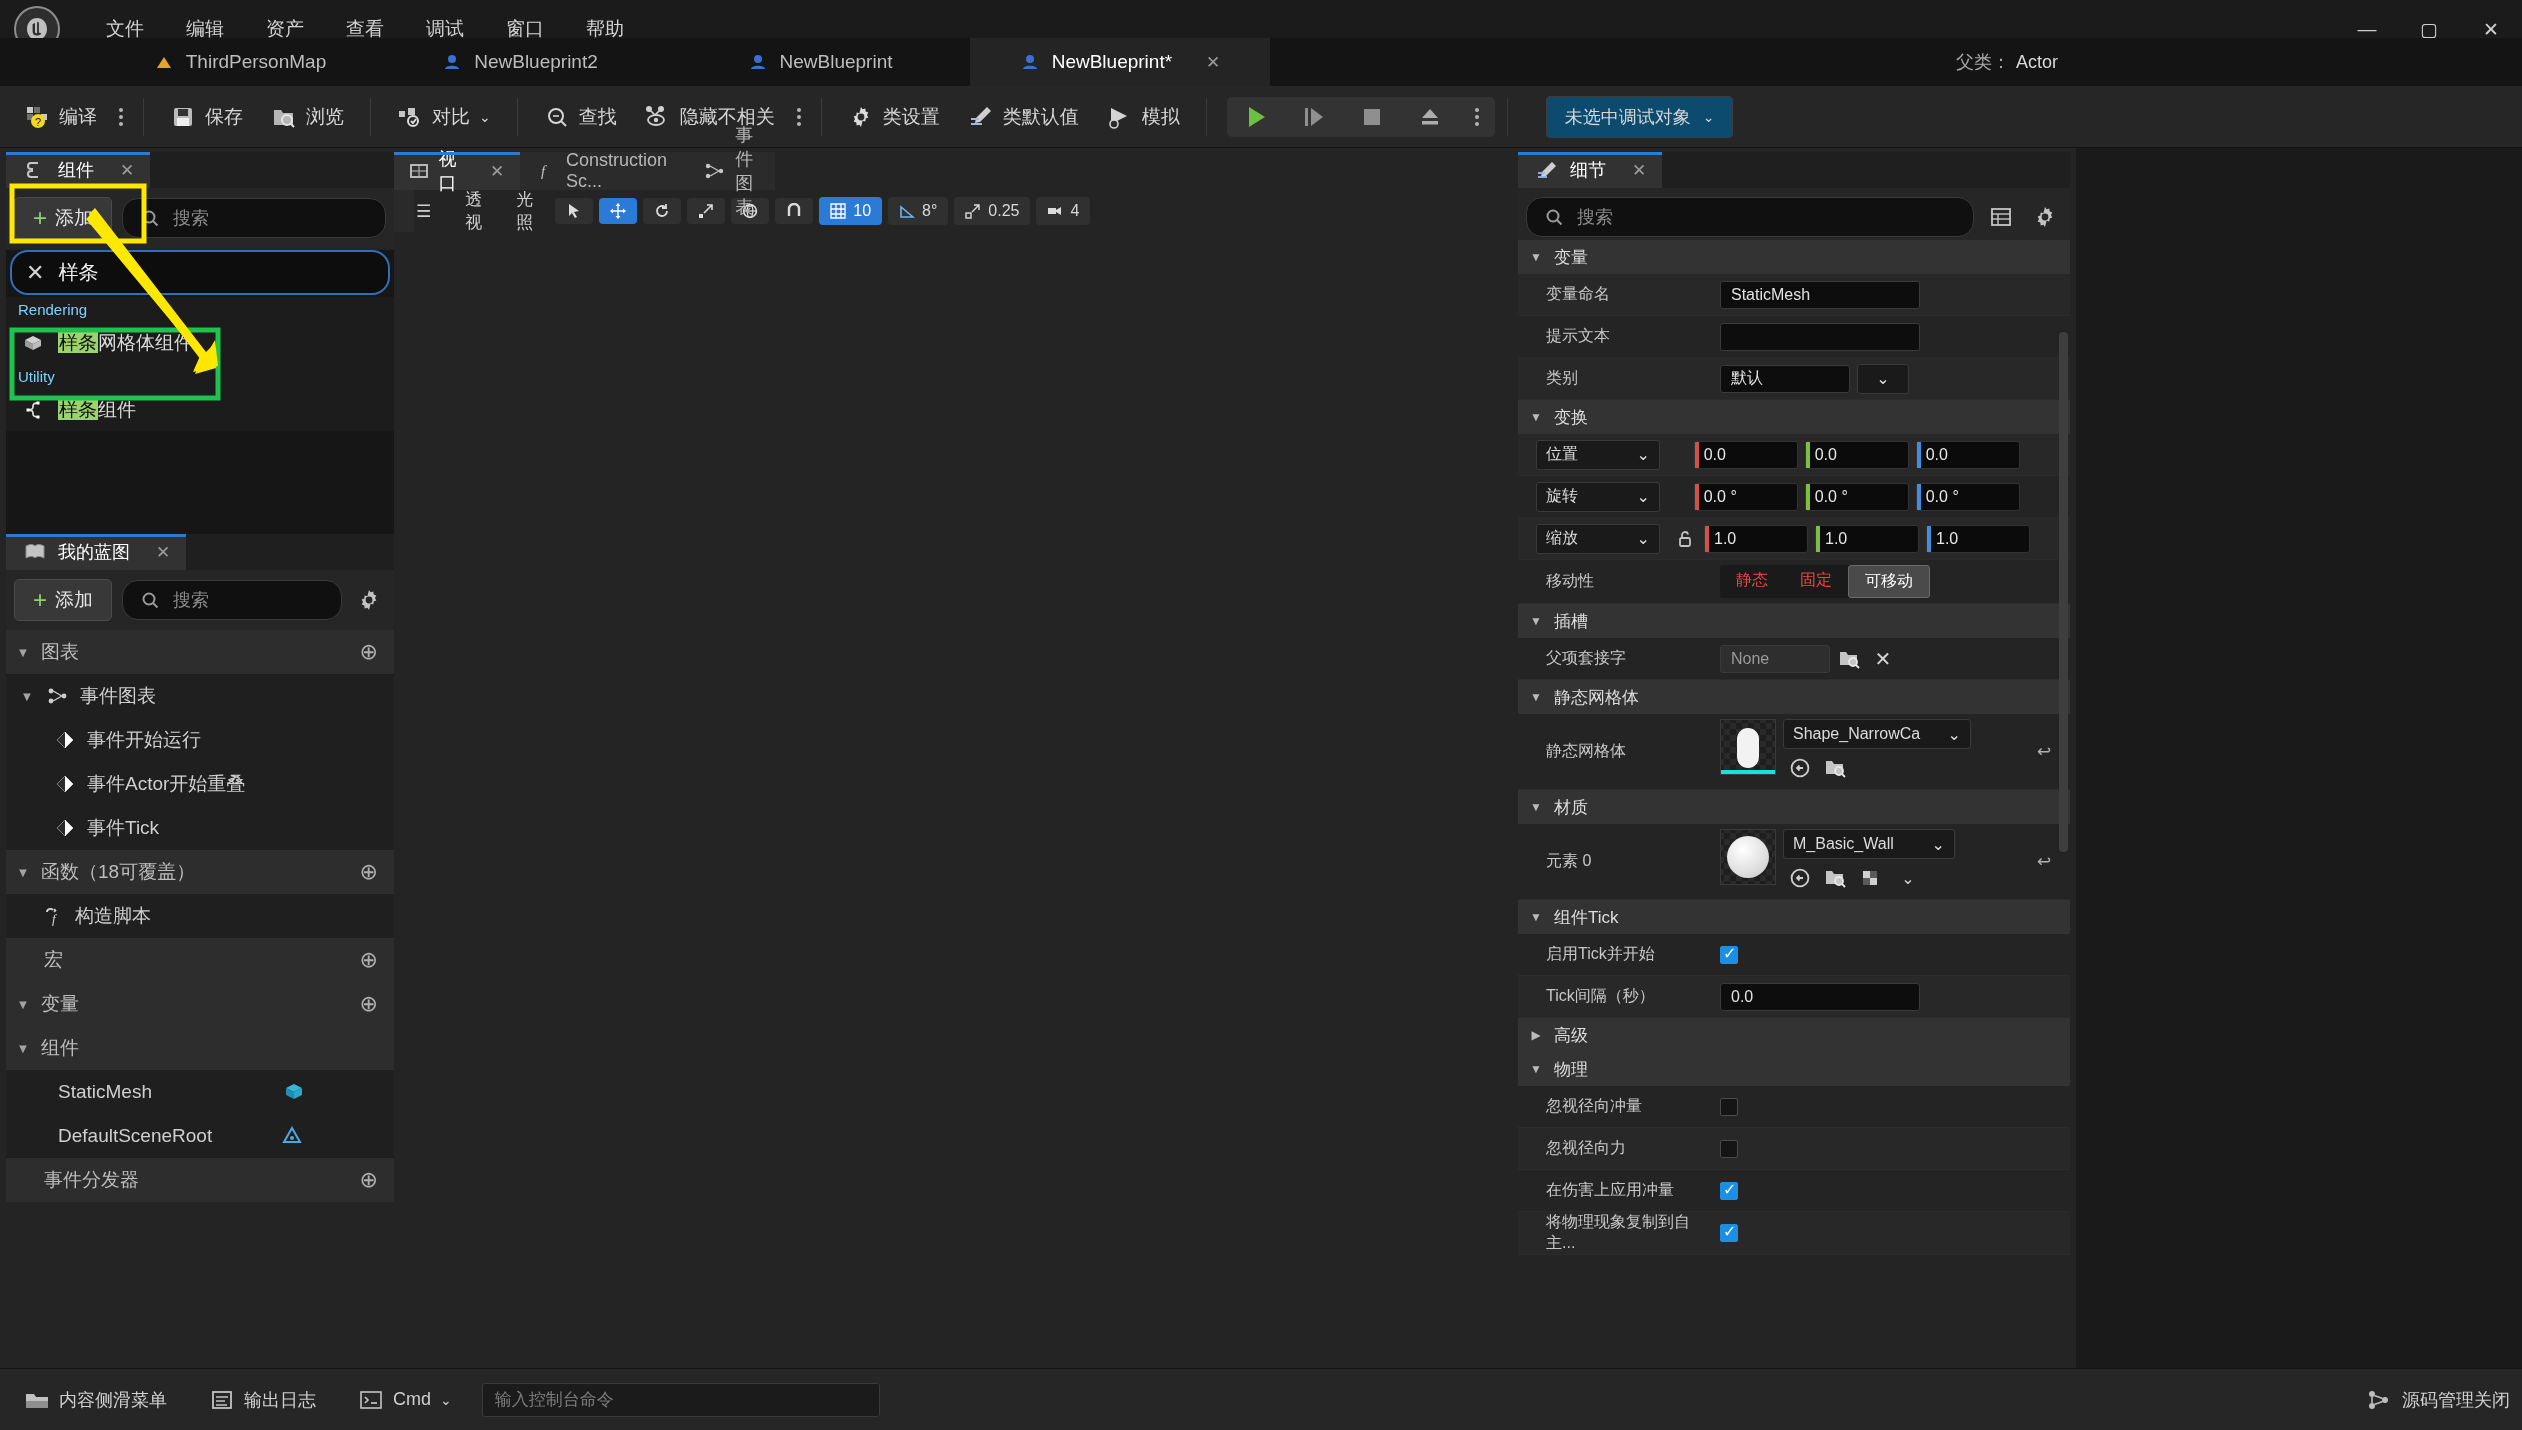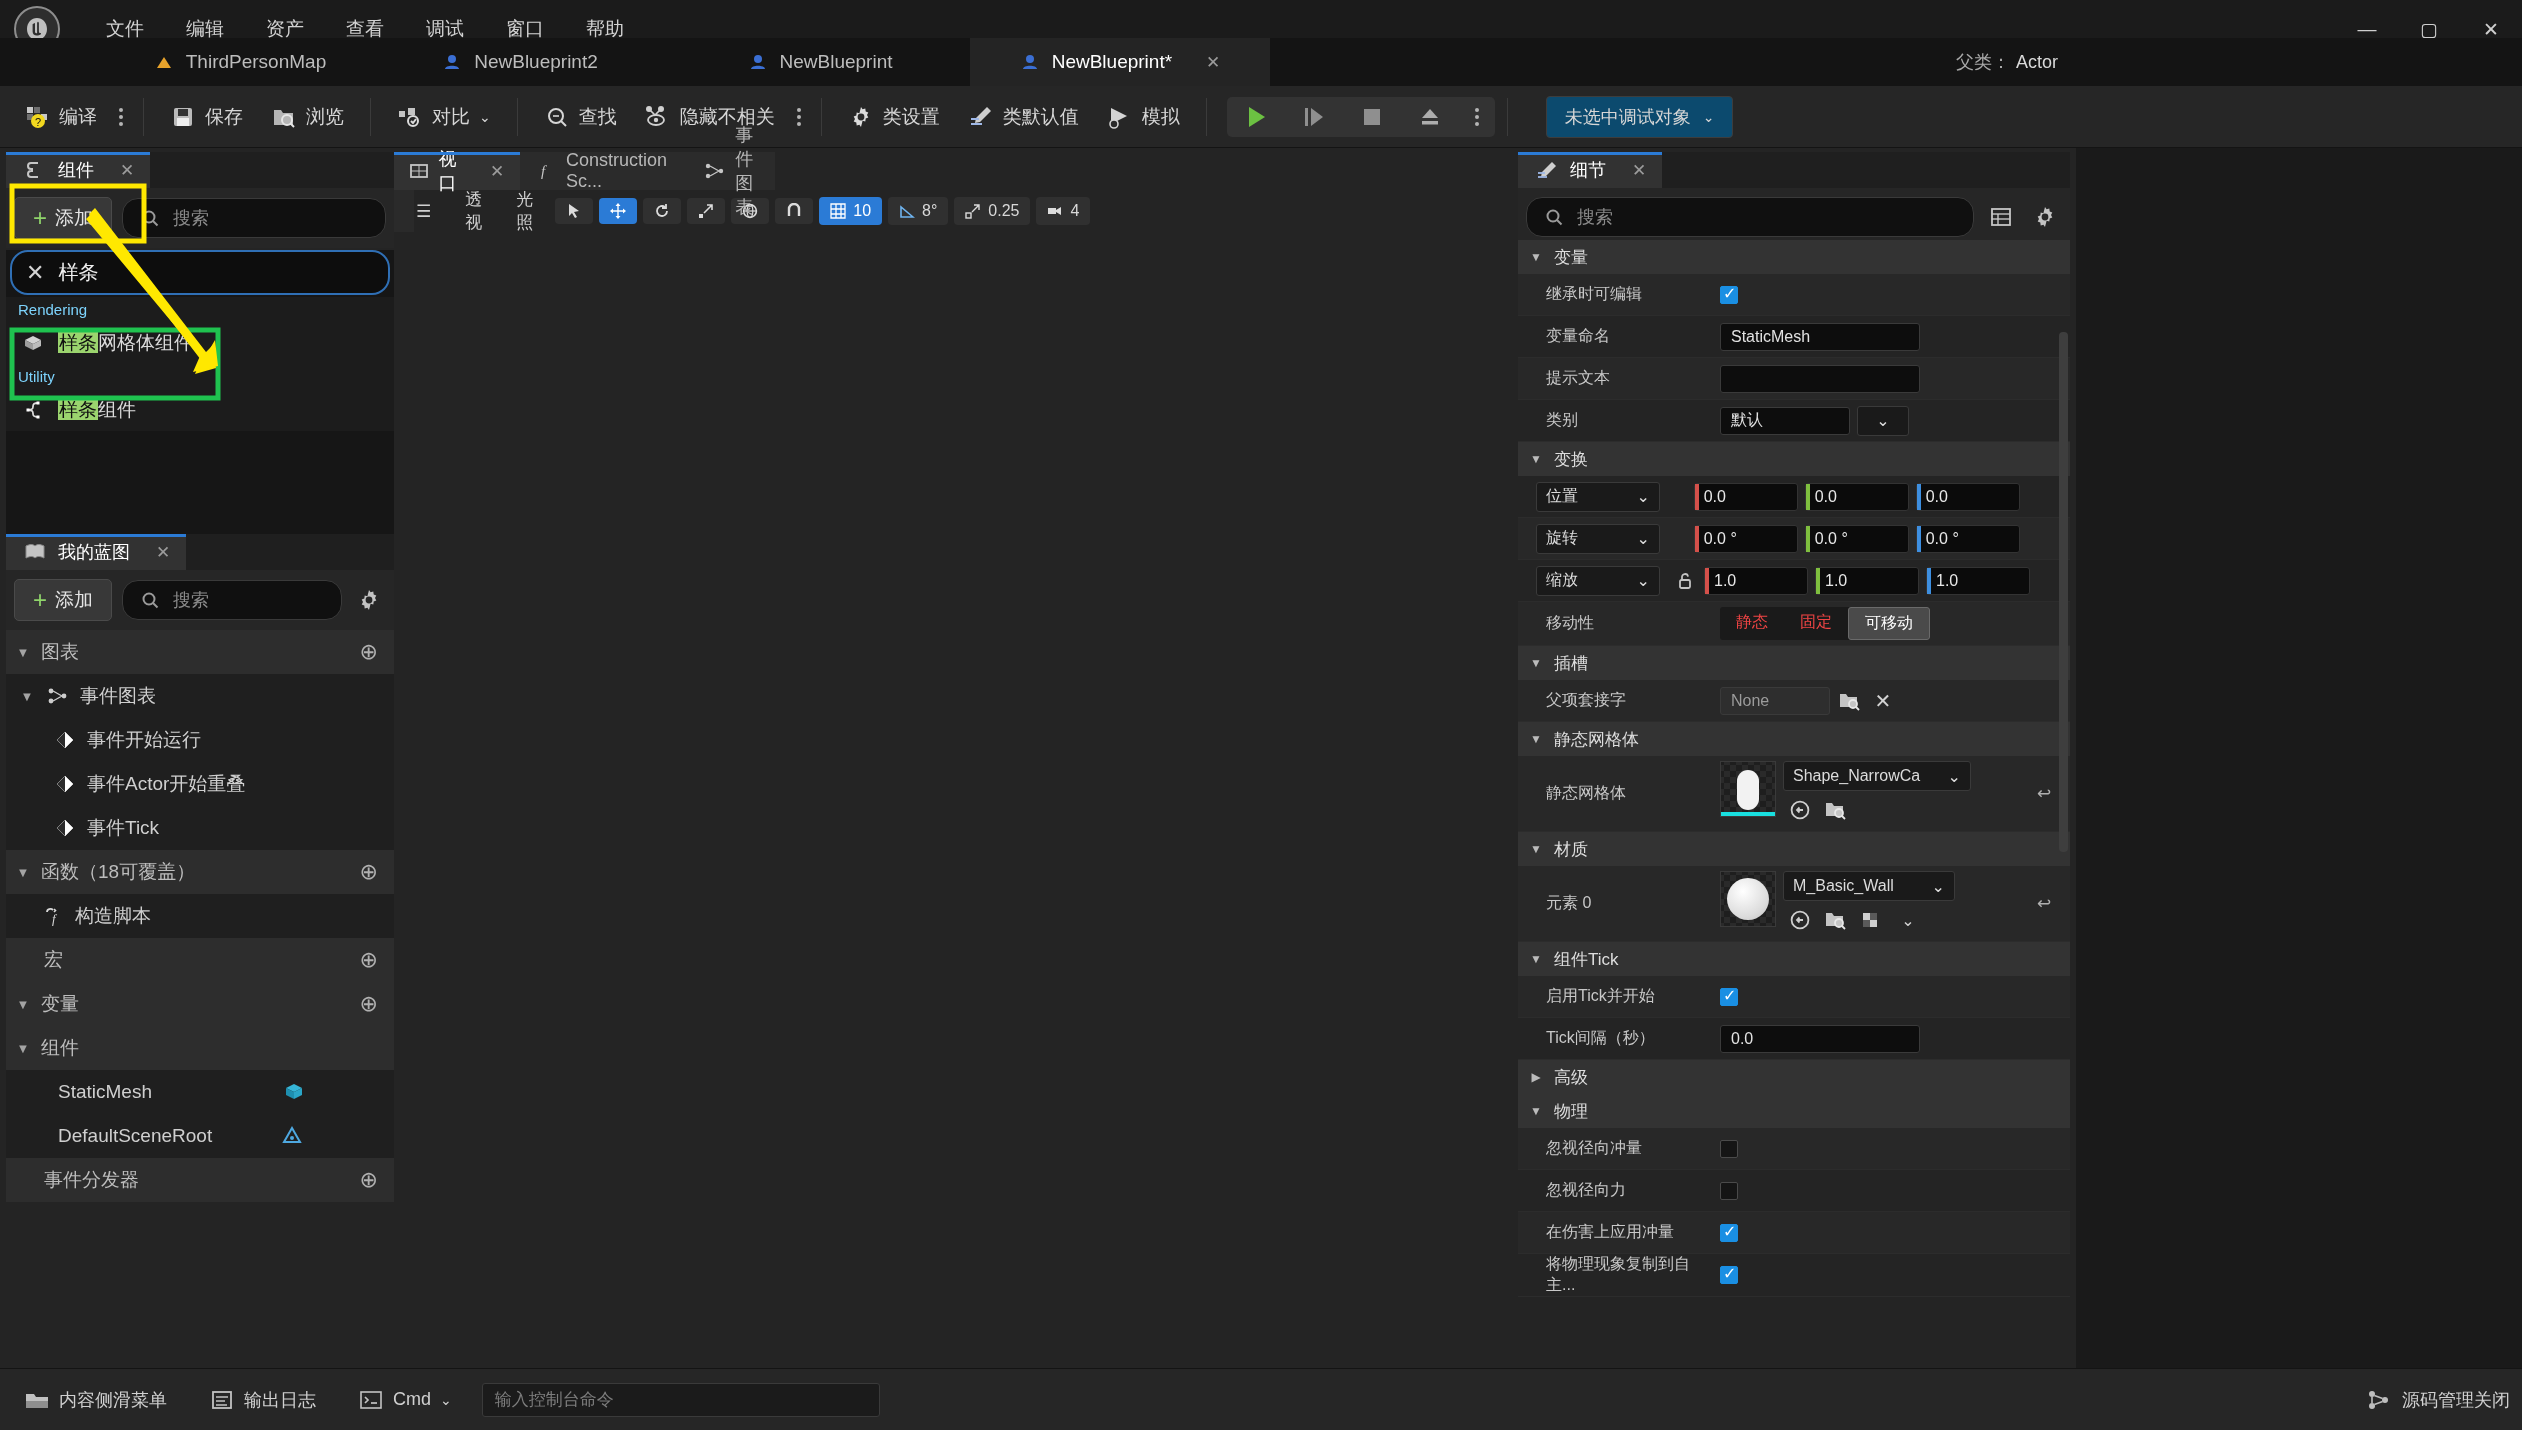--- a/index.html
+++ b/index.html
@@ -801,27 +801,20 @@
     </div>
 
     <div class="det-body">
       <div class="scrollbar"></div>
 
       <div class="sect">
         <span class="caret">▼</span>
         <span>变量</span>
       </div>
       <div class="row">
-        <div class="lbl">继承时可编辑</div>
-        <div class="val">
-            <span class="chk on"></span>
-          </div>
-        <div class="tail"></div>
-      </div>
-      <div class="row">
         <div class="lbl">变量命名</div>
         <div class="val">
             <div class="tinput" style="width:200px;">StaticMesh</div>
           </div>
         <div class="tail"></div>
       </div>
       <div class="row">
         <div class="lbl">提示文本</div>
         <div class="val">
             <div class="tinput" style="width:200px;"></div>

